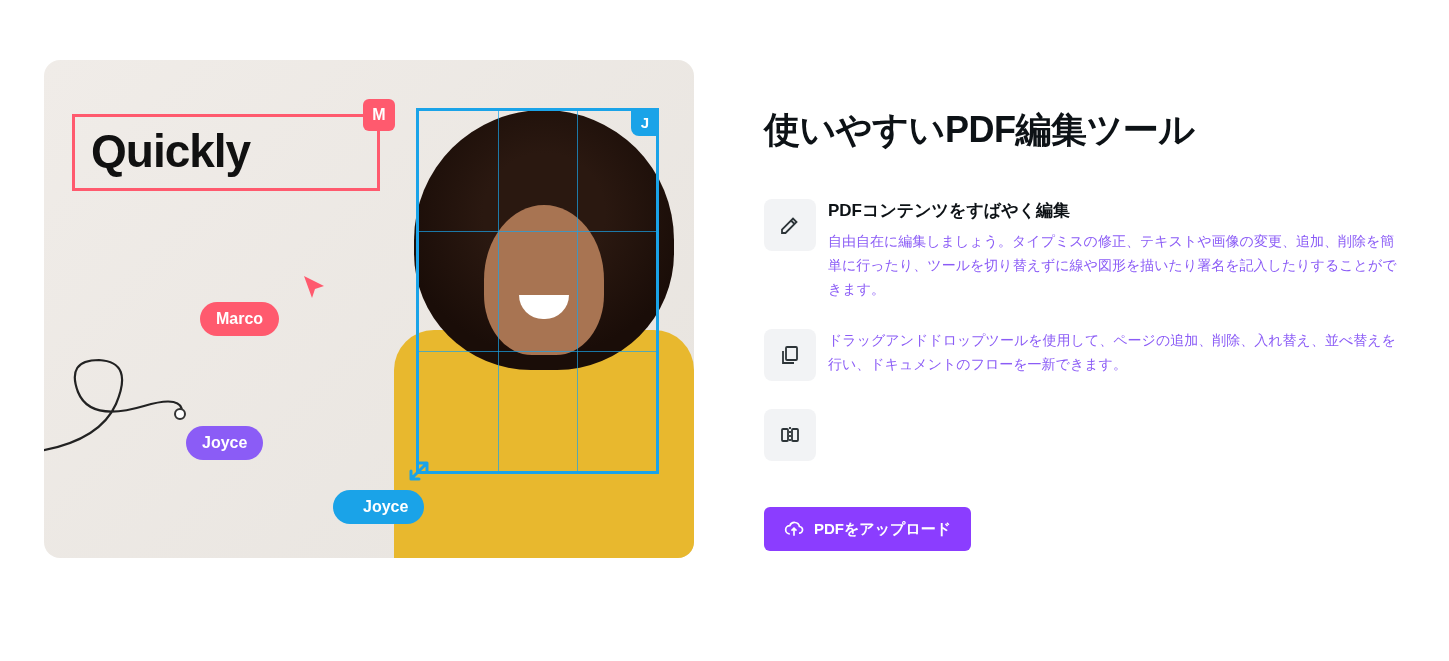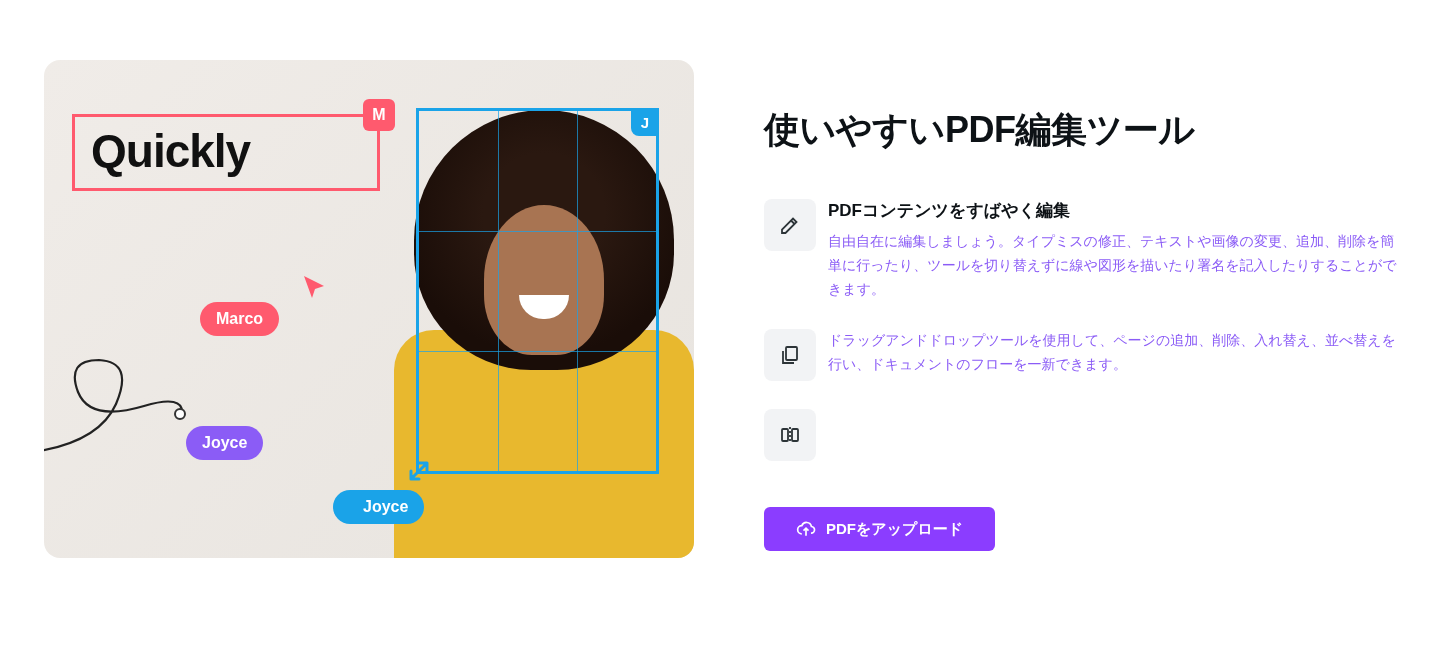--- a/index.html
+++ b/index.html
@@ -226,21 +226,21 @@
   color: #8b5cf6;
   line-height: 1.7;
 }
 .cta-button {
   display: inline-flex;
   align-items: center;
   gap: 10px;
   background: #8b3dff;
   color: #fff;
   border: none;
-  padding: 12px 32px;
+  padding: 12px 20px;
   border-radius: 6px;
   font-size: 15px;
   font-weight: 600;
   cursor: pointer;
   margin-top: 18px;
 }
 </style>
 </head>
 <body>
 

